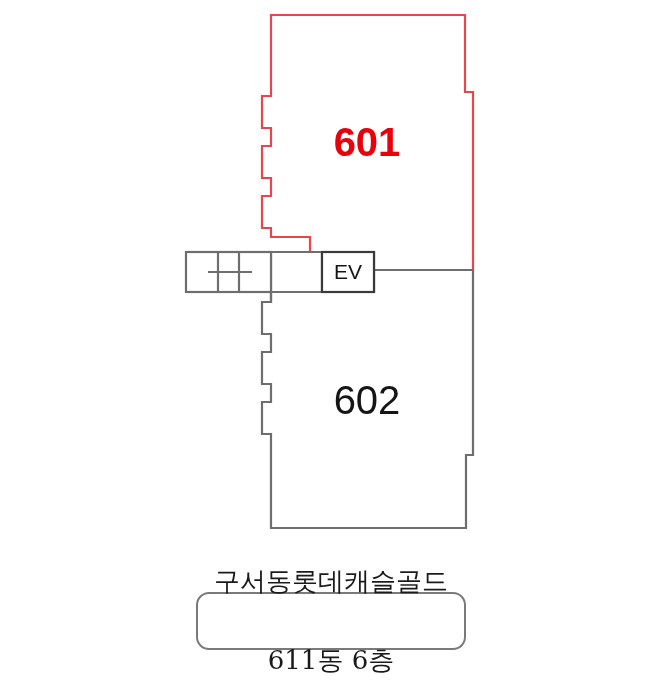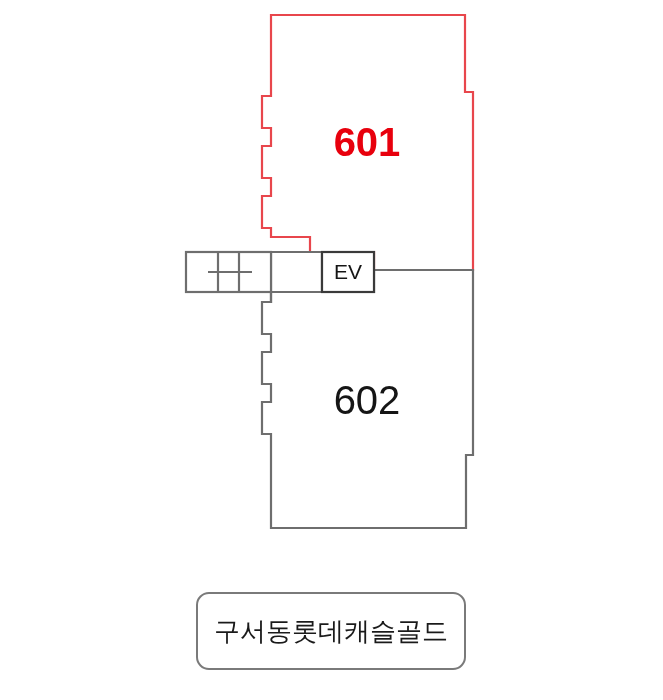--- a/index.html
+++ b/index.html
@@ -91,21 +91,21 @@
     font-weight: normal;
     fill: #151515;
     text-anchor: middle;
     dominant-baseline: middle;
   }
   #caption-box {
     position: absolute;
     left: 196px;
     top: 592px;
     width: 270px;
-    height: 78px;
+    height: 58px;
     box-sizing: border-box;
     border: 2px solid #7a7a7a;
     border-radius: 13px;
     background: #ffffff;
     display: flex;
     flex-direction: column;
     align-items: center;
     justify-content: center;
     line-height: 1.18;
     gap: 48px;
@@ -187,15 +187,16 @@
     <rect class="ev-box" x="322" y="252" width="52" height="40"></rect>
     <text class="label-ev" x="348" y="273">EV</text>
 
     <text class="label-601" x="367" y="145">601</text>
 
     <text class="label-602" x="367" y="403">602</text>
   </svg>
 
   <div id="caption-box">
     <div class="caption-line">구서동롯데캐슬골드</div>
+    <div class="caption-line">611동 6층</div>
   </div>
 
 </div>
 
 </body></html>

